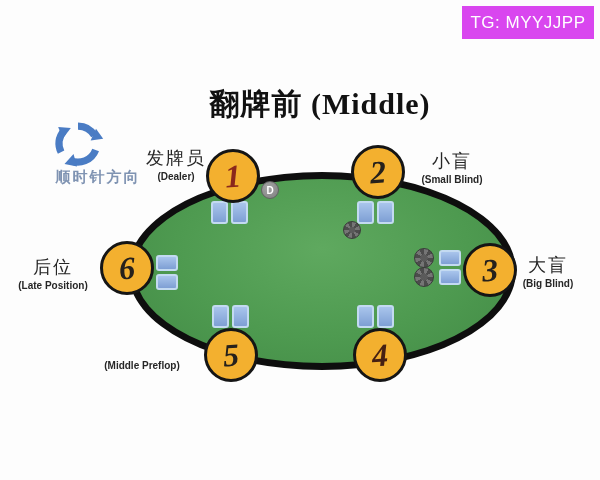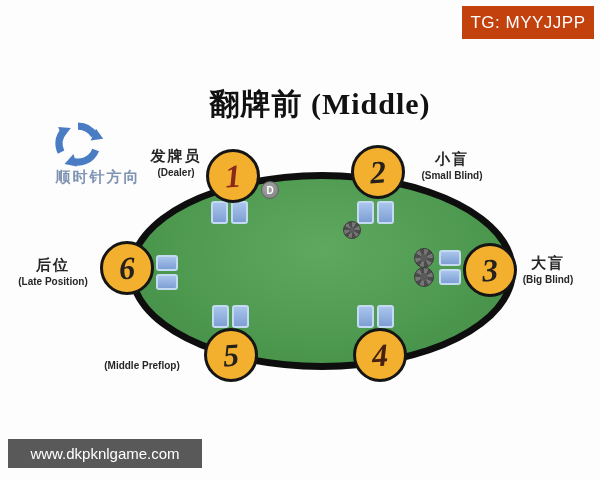--- a/index.html
+++ b/index.html
@@ -8,21 +8,21 @@
     width:600px;height:480px;
     background:#fdfdfd;
     overflow:hidden;
     font-family:"Liberation Sans","DejaVu Sans",sans-serif;
   }
 
   
   .tg-badge{
     position:absolute;left:462px;top:6px;
     width:132px;height:33px;
-    background:#c2410c;color:#fff;
+    background:#d946ef;color:#fff;
     font-size:17px;letter-spacing:.5px;
     display:flex;align-items:center;justify-content:center;
   }
   .site-badge{
     position:absolute;left:8px;top:439px;
     width:194px;height:29px;
     background:#595959;color:#fff;
     font-size:15px;
     display:flex;align-items:center;justify-content:center;
   }
@@ -68,21 +68,21 @@
   }
   .seat-1{left:206px;top:149px;} .seat-1 .seat-number{color:#8a281c;}
   .seat-2{left:351px;top:145px;} .seat-2 .seat-number{color:#26211c;}
   .seat-3{left:463px;top:243px;} .seat-3 .seat-number{color:#26211c;}
   .seat-4{left:353px;top:328px;} .seat-4 .seat-number{color:#452013;}
   .seat-5{left:204px;top:328px;} .seat-5 .seat-number{color:#26211c;}
   .seat-6{left:100px;top:241px;} .seat-6 .seat-number{color:#26211c;}
 
   
   .pos-label{position:absolute;text-align:center;color:#262626;line-height:1.35;}
-  .pos-label .zh{font-size:15px;font-weight:700;letter-spacing:2px;}
+  .pos-label .zh{font-size:18px;font-weight:400;letter-spacing:2px;}
   .pos-label .en{font-size:10px;font-weight:700;}
   .label-dealer{left:116px;top:146px;width:120px;}
   .label-sb{left:392px;top:149px;width:120px;}
   .label-bb{left:488px;top:253px;width:120px;}
   .label-utg{left:388px;top:359px;width:140px;}
   .label-mid{left:72px;top:359px;width:140px;}
   .label-late{left:-7px;top:255px;width:120px;}
 
   
   .cards-h{position:absolute;display:flex;gap:3px;}
@@ -210,15 +210,14 @@
   <div class="pos-label label-utg">
   </div>
   <div class="pos-label label-mid">
     <div class="en">(Middle Preflop)</div>
   </div>
   <div class="pos-label label-late">
     <div class="zh">后位</div>
     <div class="en">(Late Position)</div>
   </div>
 
-  <div class="site-badge">www.dkpknlgame.com</div>
 
 </div>
 
 </body></html>

